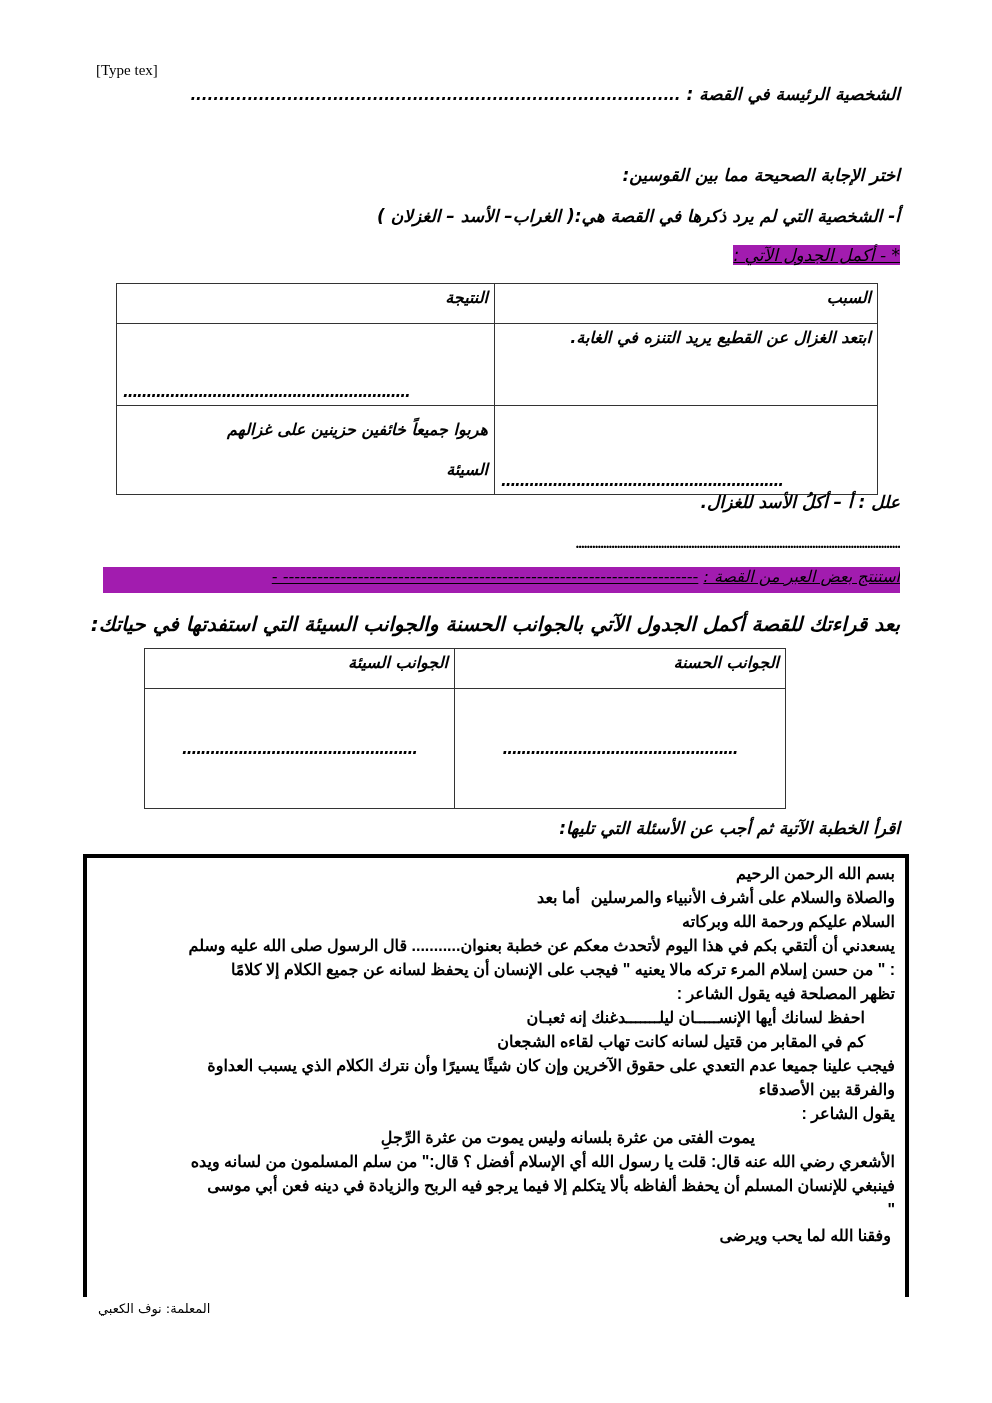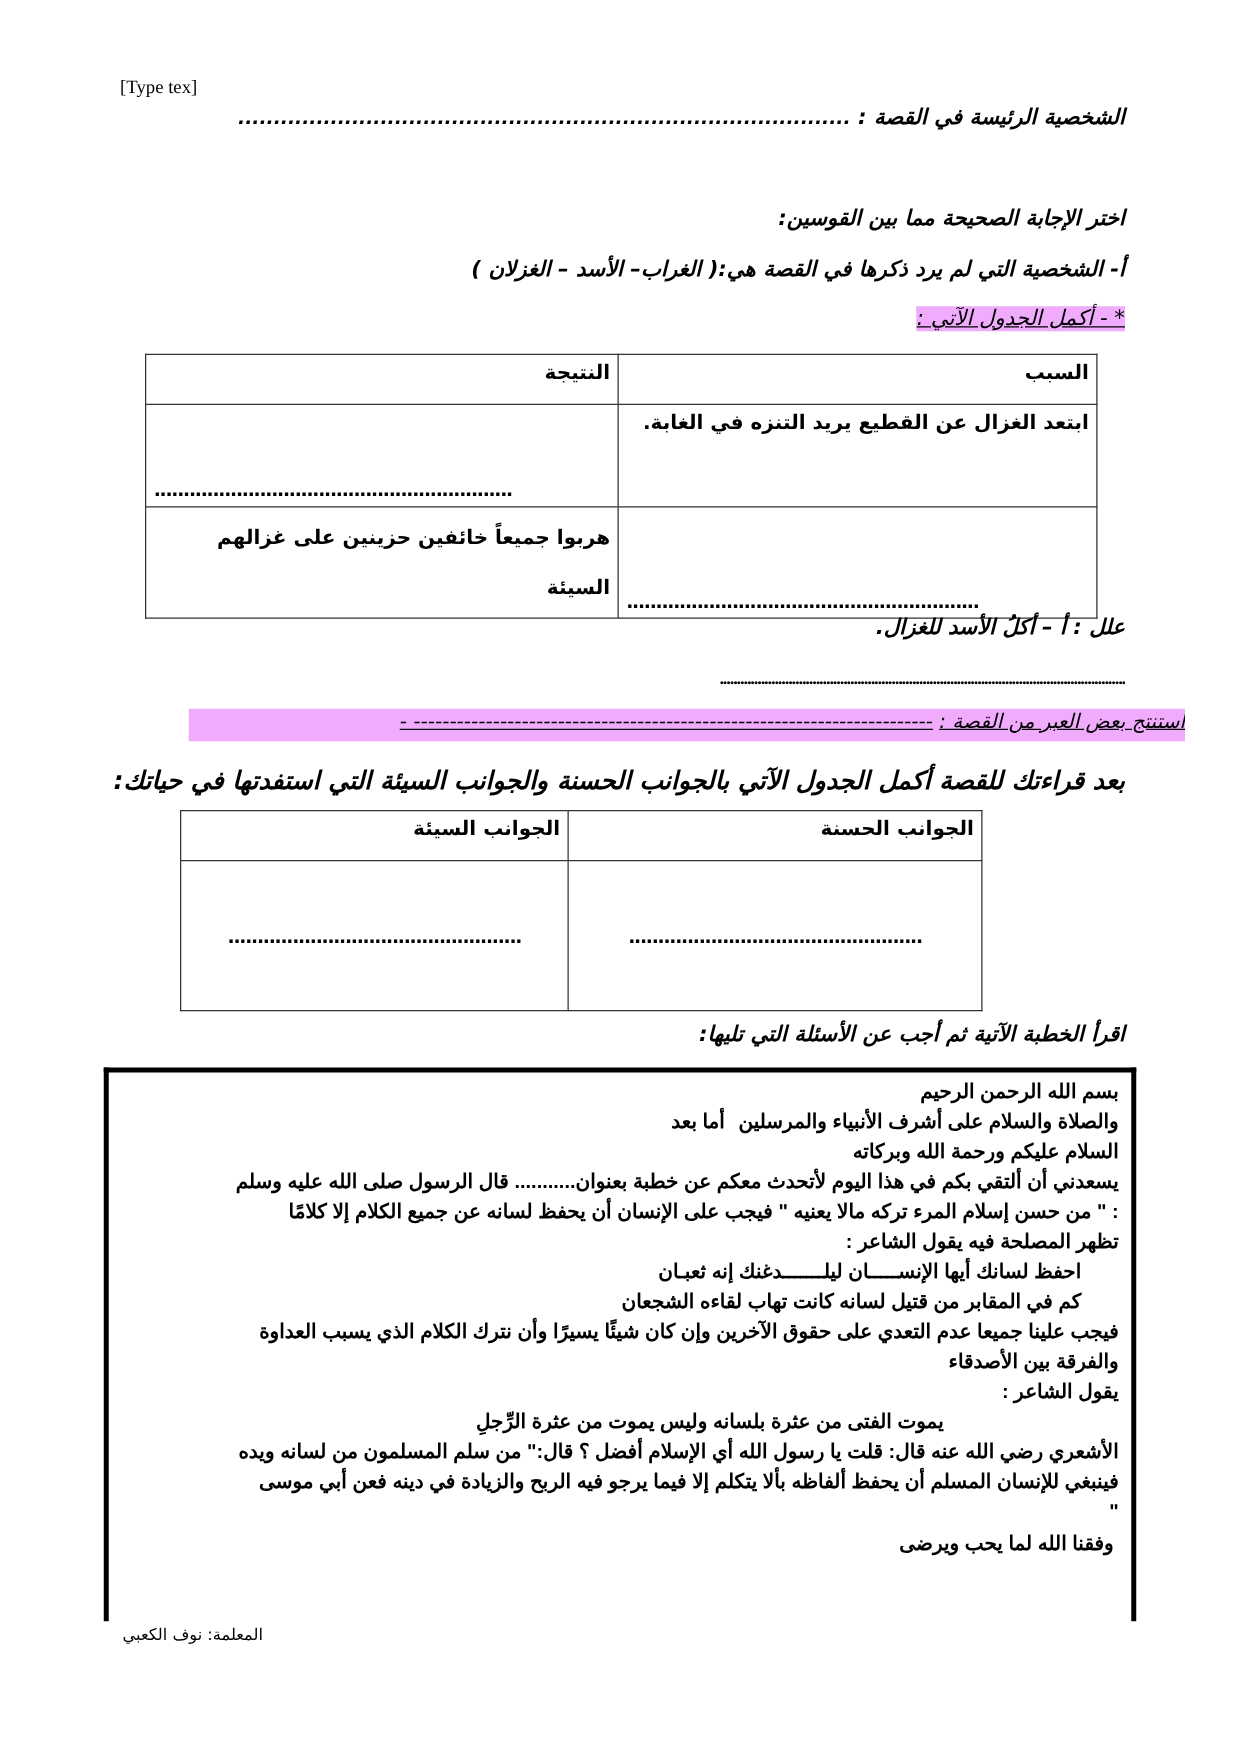--- a/index.html
+++ b/index.html
@@ -2,24 +2,24 @@
 <html lang="ar"><head>
 <meta charset="utf-8">
 <style>
   html, body { margin:0; padding:0; background:#ffffff; }
   body { width:992px; height:1403px; position:relative; overflow:hidden; color:#000; }
   .abs { position:absolute; }
   .rtl { direction:rtl; text-align:right; }
   .bi { font-family:"DejaVu Sans", sans-serif; font-weight:bold; font-style:italic;text-align:center; }
   .hdr { font-family:"Liberation Serif", serif; font-size:15px; left:96px; top:62px; }
   .q { font-size:17px; white-space:nowrap; }
-  .lightbg { background:#f0abfc;margin-left:48px; }
+  .lightbg { background:#a21caf; }
   .u { text-decoration:underline; }
   table.t { border-collapse:collapse; position:absolute; direction:rtl; }
-  table.t td { border:1.5px solid #333; vertical-align:top; padding:4px 6px; font-family:"DejaVu Sans", sans-serif; font-weight:bold; font-size:16px; }
+  table.t td { border:1.5px solid #333; vertical-align:top; padding:4px 6px; font-family:"DejaVu Sans", sans-serif; font-weight:bold; font-style:italic; font-size:16px; }
   .dots { letter-spacing:-1px; font-weight:bold; font-size:15px; white-space:nowrap; overflow:hidden; }
   .sermon { position:absolute; left:83px; top:854px; width:818px; height:439px;
             border-top:4px solid #000; border-left:4px solid #000; border-right:4px solid #000; }
   .sermon .line { font-family:"Liberation Sans", sans-serif; font-weight:bold; font-size:16px; direction:rtl; text-align:right;
                   padding:0 10px; line-height:24px; white-space:nowrap; }
   .footer { font-family:"DejaVu Sans", sans-serif; font-size:13px; left:98px; top:1301px; }
 </style>
 </head>
 <body>
 

